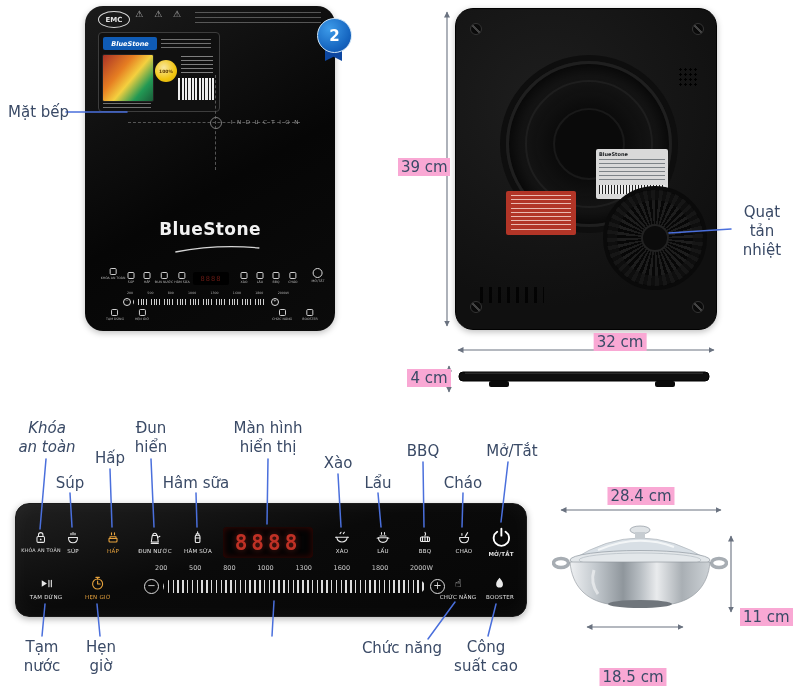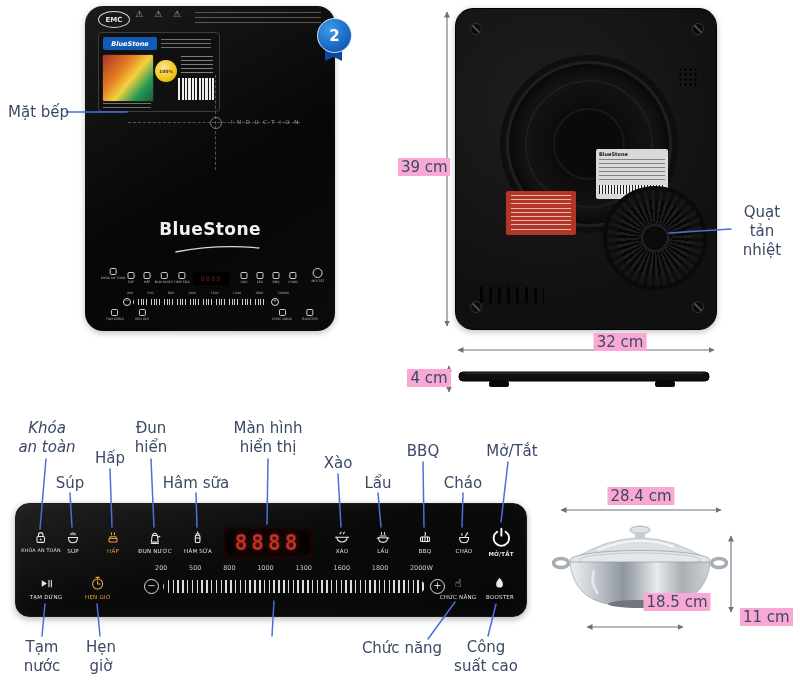--- a/index.html
+++ b/index.html
@@ -477,15 +477,15 @@
 suất cao</div>
   <div class="callout" style="left:762px; top:203px;">Quạt
 tản
 nhiệt</div>
 
   <div class="measure" style="left:398px; top:158px; width:46px; text-align:right;">39 cm</div>
   <div class="measure c" style="left:620px; top:333px;">32 cm</div>
   <div class="measure" style="left:407px; top:369px; width:38px; text-align:center;">4 cm</div>
   <div class="measure c" style="left:641px; top:487px;">28.4 cm</div>
   <div class="measure" style="left:740px; top:564px;margin-top:44px;">11 cm</div>
-  <div class="measure c" style="left:633px; top:593px;margin-left:44px;">18.5 cm</div>
+  <div class="measure c" style="left:633px; top:668px;">18.5 cm</div>
 
 </div>
 
 </body></html>

